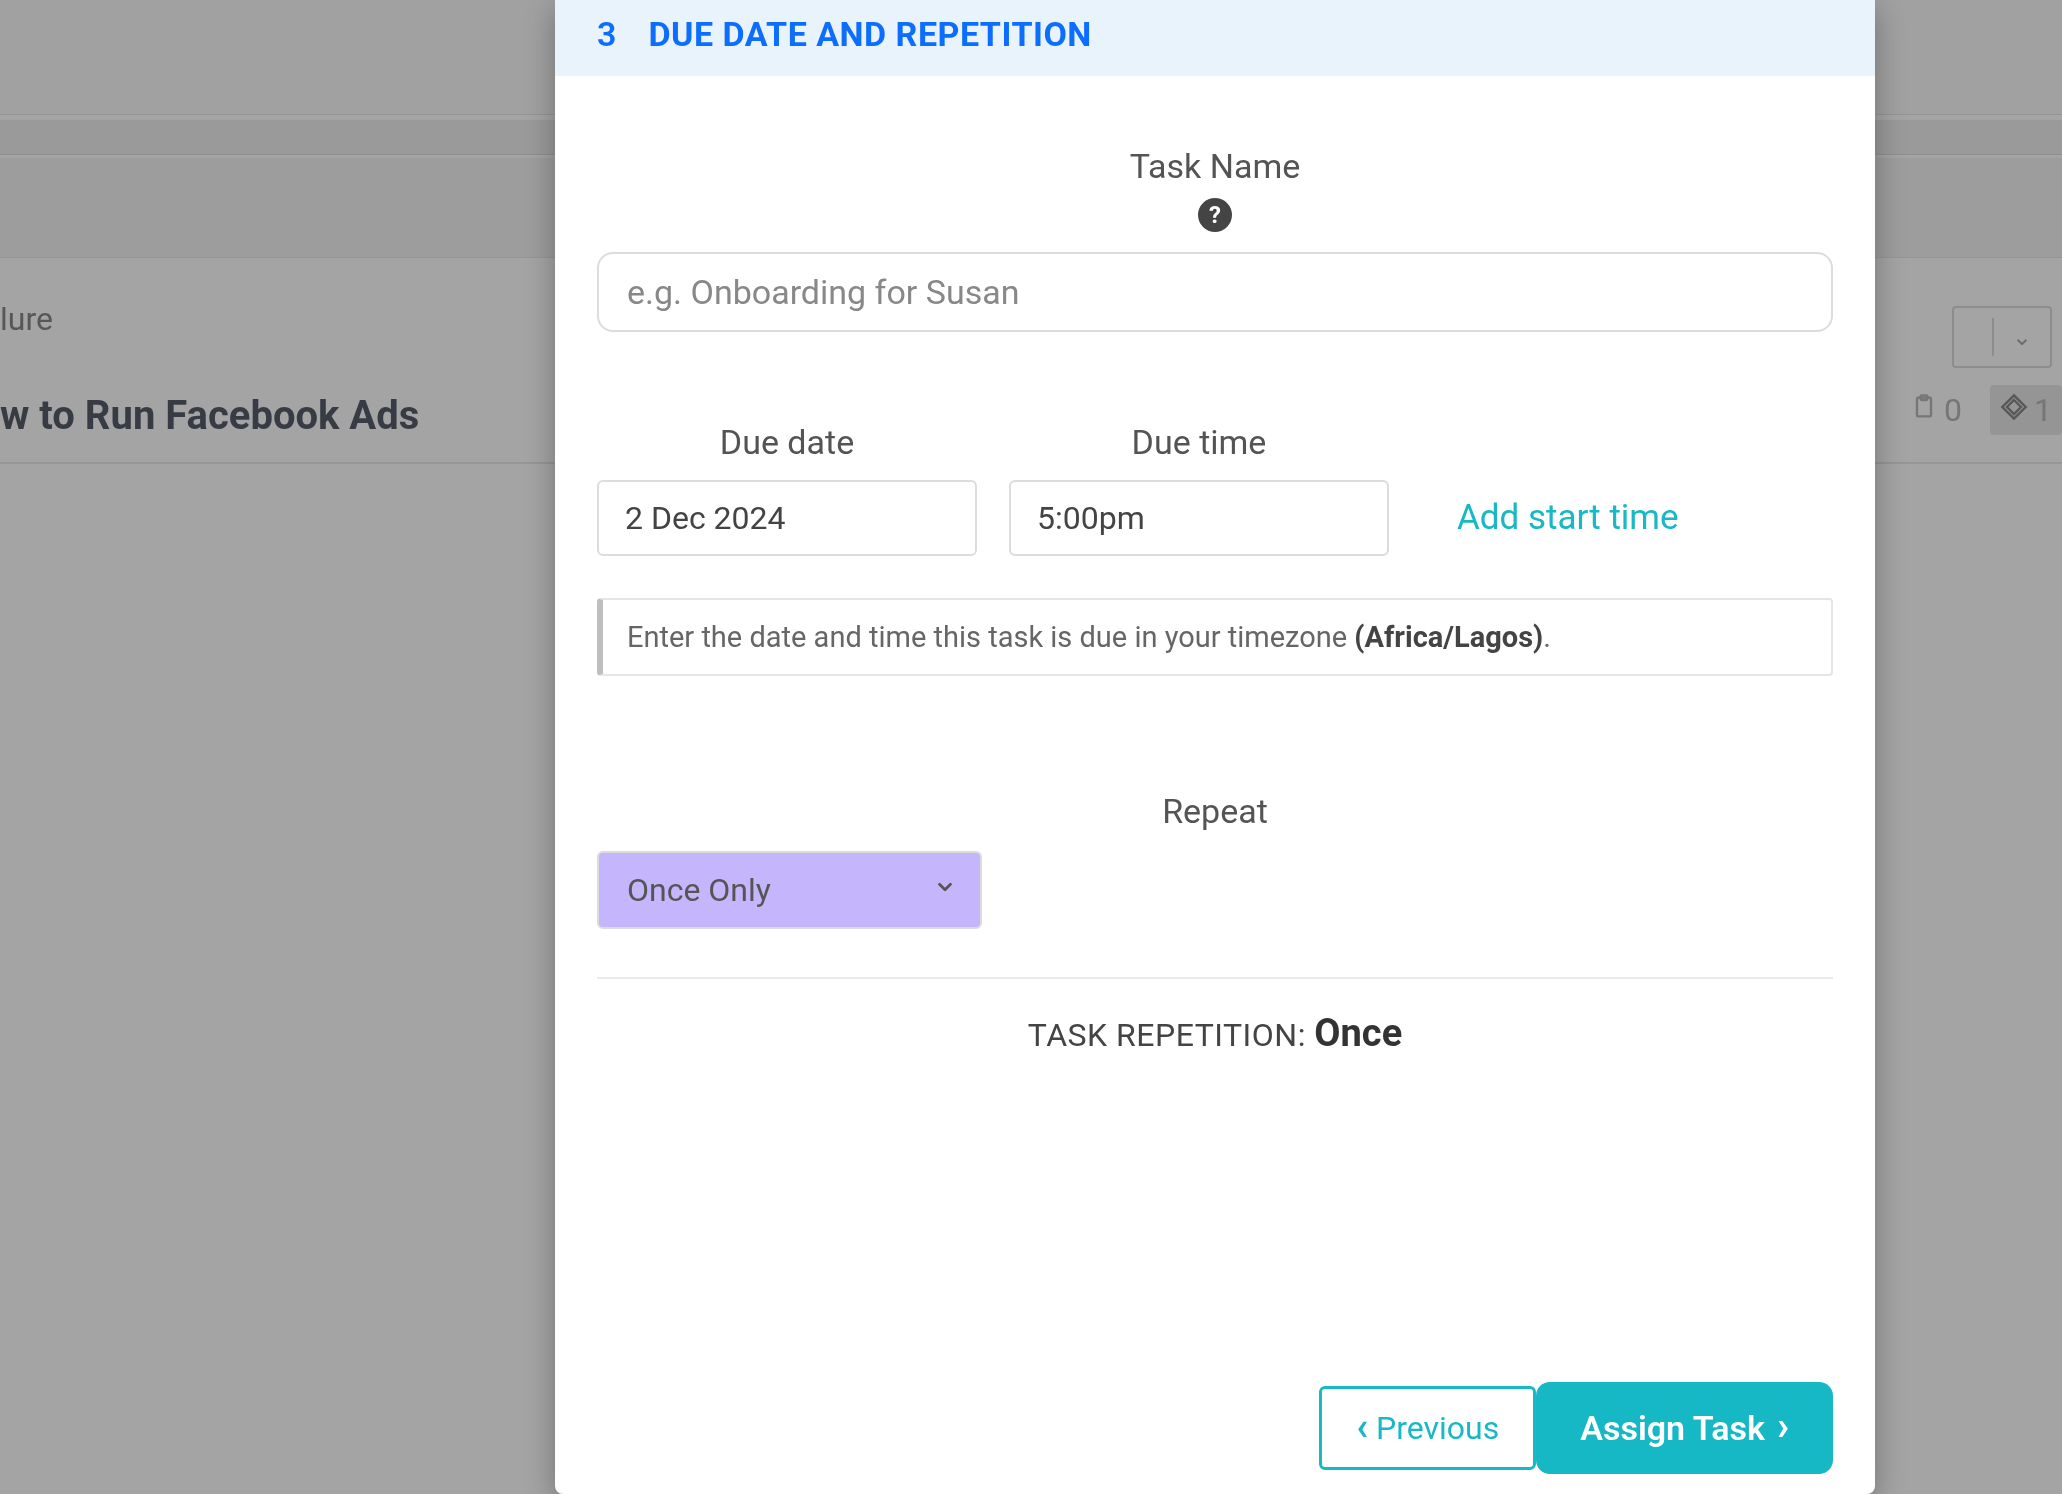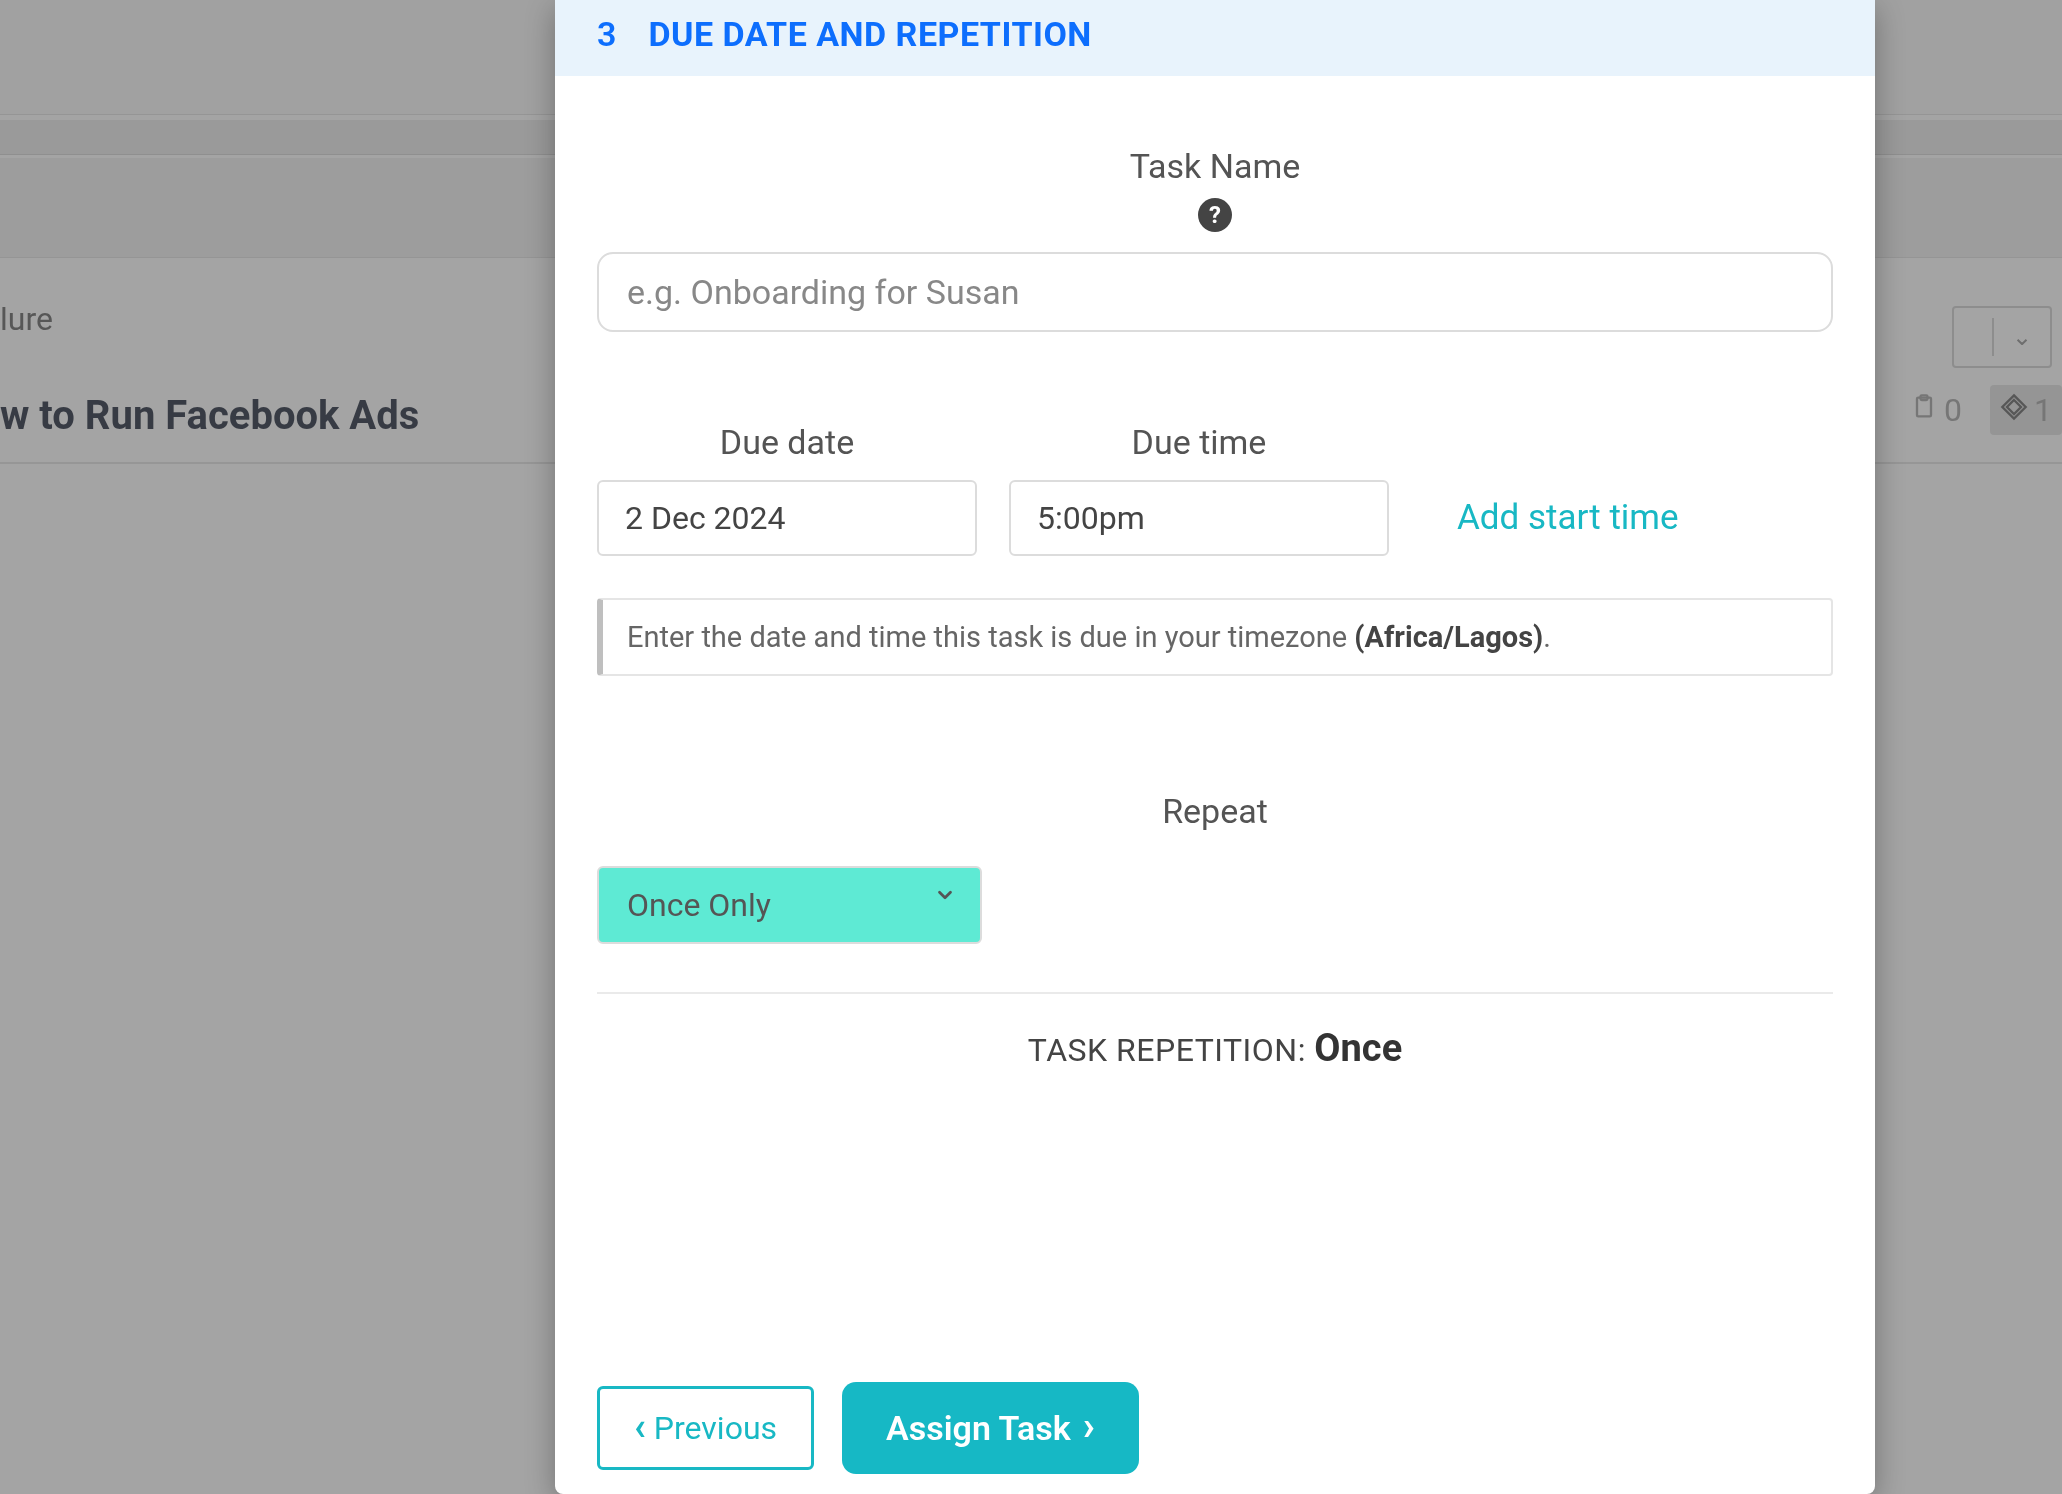--- a/index.html
+++ b/index.html
@@ -286,25 +286,24 @@
     
     .repeat-select {
       width: 100%;
       height: 78px;
       border: 2px solid #dcdcdc;
       border-radius: 6px;
       padding: 0 28px;
       font-size: 32px;
       color: #555;
       font-family: inherit;
-      background: #5eead4;
+      background: #c4b5fd;
       appearance: none;
       -webkit-appearance: none;
       cursor: pointer;
-      margin-top: 15px;
     }
     
     .select-chevron {
       position: absolute;
       right: 26px;
       top: 50%;
       transform: translateY(-50%);
       pointer-events: none;
       color: #555;
       font-size: 24px;
@@ -327,25 +326,24 @@
       letter-spacing: 0.5px;
     }
     
     .repetition-summary .rep-value {
       font-size: 38px;
       font-weight: 700;
       color: #333;
     }
     
     .modal-footer {
-      padding: 30px 42px 20px 42px;
-      display: flex;
-      justify-content: flex-start;
-      align-items: center;
-      gap: 28px;
+      padding: 30px 42px 20px 26px;
+      display: flex;
+      justify-content: flex-end;
+      align-items: center;
     }
     
     .btn-previous {
       border: 3px solid #18b8c4;
       background: #fff;
       color: #18b8c4;
       font-size: 32px;
       font-weight: 400;
       padding: 20px 34px;
       border-radius: 6px;

